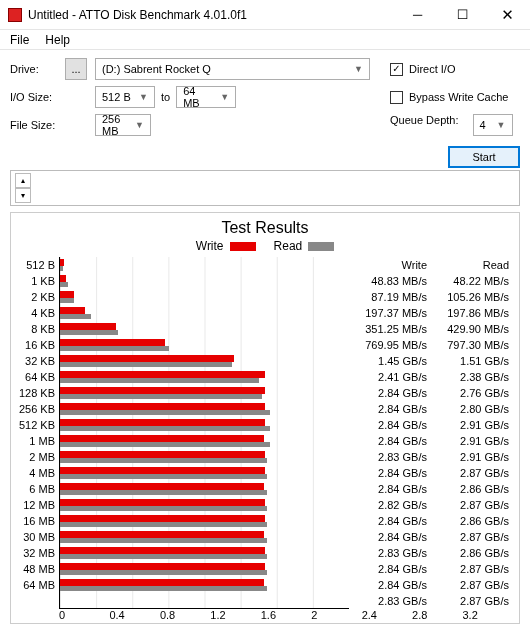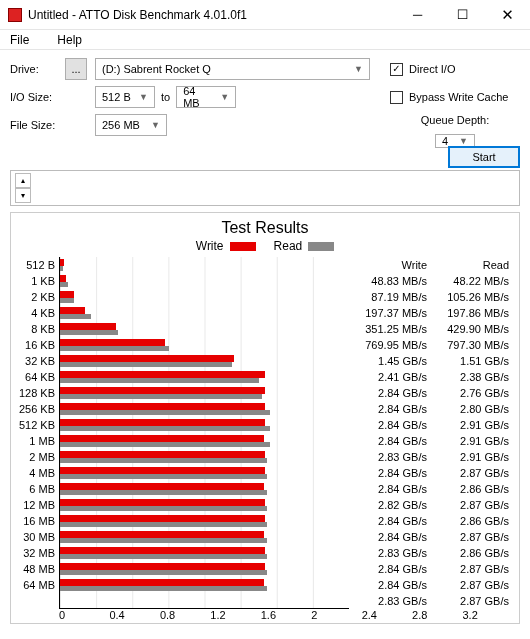--- a/index.html
+++ b/index.html
@@ -3,38 +3,38 @@
 <meta charset="utf-8">
 <style>
   * { box-sizing: border-box; }
   body { margin:0; padding:0; font-family: "Segoe UI", Tahoma, sans-serif; font-size:11px; color:#000; background:#fff; width:530px; height:639px; overflow:hidden; }
   .titlebar { height:30px; display:flex; align-items:center; padding:0 0 0 8px; border-bottom:1px solid #e5e5e5; }
   .titlebar .app-icon { width:14px; height:14px; background:#d22; border:1px solid #800; margin-right:6px; flex:none;}
   .titlebar .title { flex:1; font-size:12px; color:#000;}
   .win-btns { display:flex; }
   .win-btn { width:45px; height:30px; display:flex; align-items:center; justify-content:center; font-size:13px; }
   .win-btn.x { font-size:15px; }
-  .menubar { height:20px; display:flex; gap:28px; padding:0 10px; align-items:center; border-bottom:1px solid #e5e5e5;}
+  .menubar { height:20px; display:flex; gap:16px; padding:0 10px; align-items:center; border-bottom:1px solid #e5e5e5;}
   .menu-item { font-size:12px;}
   .cfg { padding:8px 10px 2px 10px; display:flex; gap:20px;}
   .cfg-left { flex:1; }
   .cfg-row { display:flex; align-items:center; margin-bottom:6px; height:22px; }
   .cfg-row .lbl { width:55px; }
   .btn-sm, .select { height:22px; border:1px solid #adadad; background:#e1e1e1; display:flex; align-items:center; padding:0 6px; font-size:11px;}
   .btn-sm { width:22px; justify-content:center; padding:0; margin-right:8px;}
   .select { background:#fff; justify-content:space-between; }
   .select .chev { font-size:9px; color:#666; margin-left:6px;}
   .select.drive { flex:1; }
   .select.io { width:60px; }
   .between { margin:0 6px;}
   .cfg-right { width:130px;}
   .chk { display:flex; align-items:center; margin-bottom:6px; height:22px; gap:6px;}
   .chk .box { width:13px; height:13px; border:1px solid #333; display:flex; align-items:center; justify-content:center; font-size:10px; line-height:1;}
   .chk.checked .box::after { content:"✓"; }
-  .qd-row{ display:flex; align-items:center; gap:8px; height:22px;flex-direction:column;}
+  .qd-row{ display:flex; align-items:flex-start; gap:14px; height:22px;}
   .start-row { text-align:right; margin-top:10px;}
   .start-btn { display:inline-block; width:72px; height:22px; border:2px solid #0078d7; background:#e5f1fb; text-align:center; line-height:18px;}
   .desc { margin:0 10px 6px 10px; border:1px solid #bbb; height:36px; padding:2px 4px; position:relative; display:flex;}
   .desc .txt{ flex:1;}
   .spin { width:16px; display:flex; flex-direction:column;}
   .spin div{ flex:1; border:1px solid #bbb; display:flex; align-items:center; justify-content:center; font-size:8px;}
   .chart-area { margin:0 10px 0 10px; border:1px solid #ccc; padding:6px 6px 2px 6px;}
   .chart-head { text-align:center; font-size:16px; margin-bottom:2px;}
   .legend { display:flex; justify-content:center; gap:18px; font-size:12px; margin-bottom:4px;}
   .legend .sw-w { display:inline-block; width:26px; height:9px; background:#e60000; vertical-align:middle; margin-left:6px;}
@@ -91,21 +91,21 @@
         </div>
       <div class="between">to</div>
       <div class="select io">
           <span>64 MB</span>
           <span class="chev">▼</span>
         </div>
     </div>
     <div class="cfg-row">
       <div class="lbl">File Size:</div>
       <div style="width:30px"></div>
-      <div class="select io" style="width:72px">
+      <div class="select io" style="width:56px">
           <span>256 MB</span>
           <span class="chev">▼</span>
         </div>
     </div>
   </div>
   <div class="cfg-right">
     <div class="chk checked">
         <div class="box"></div>
         <span>Direct I/O</span>
       </div>

